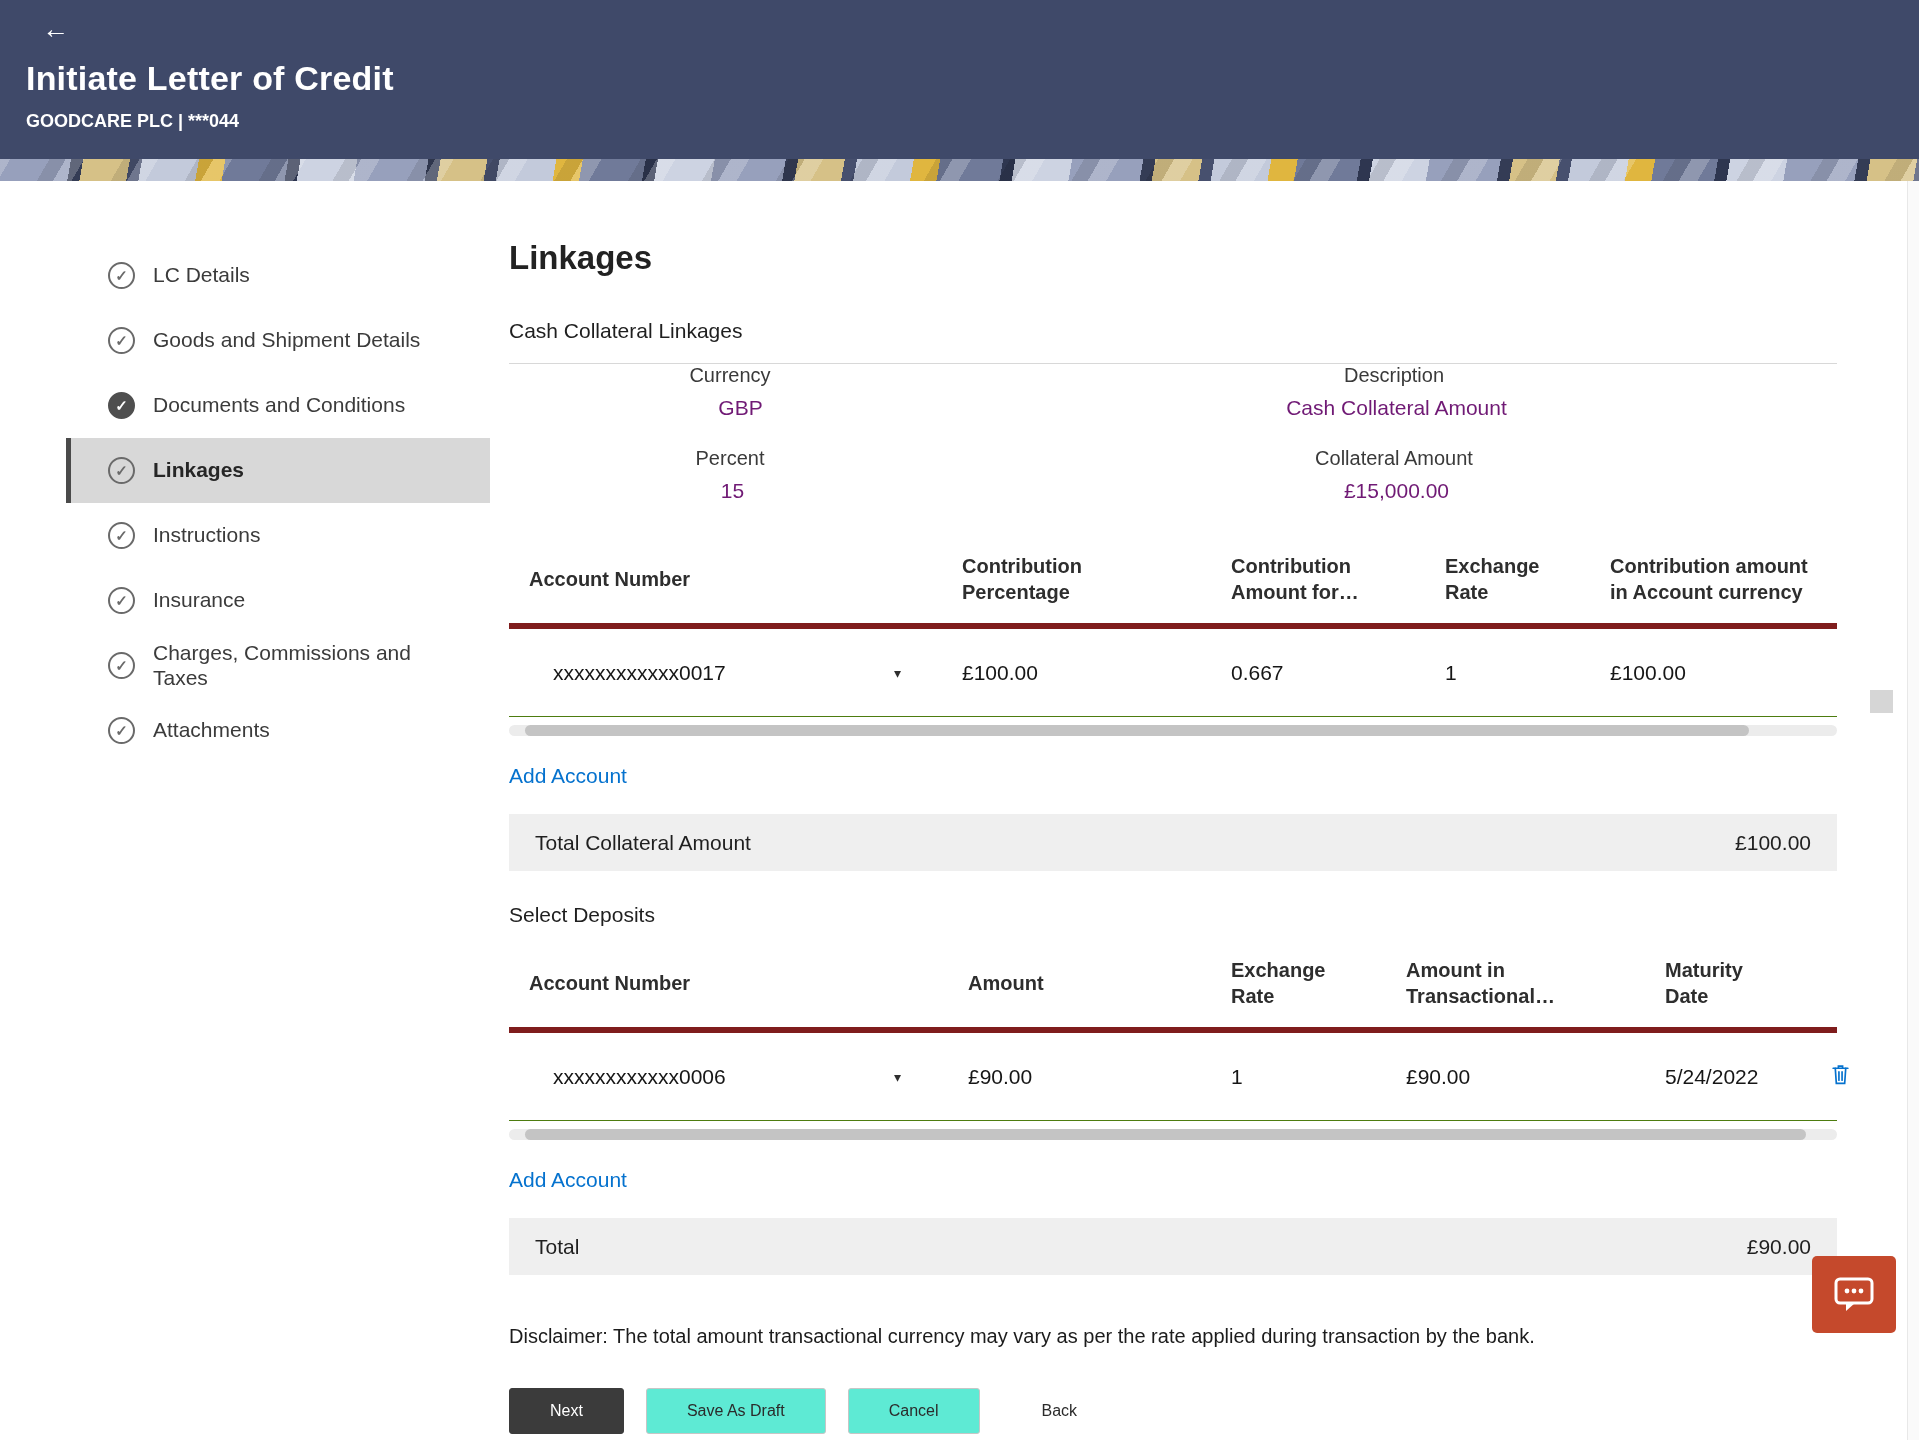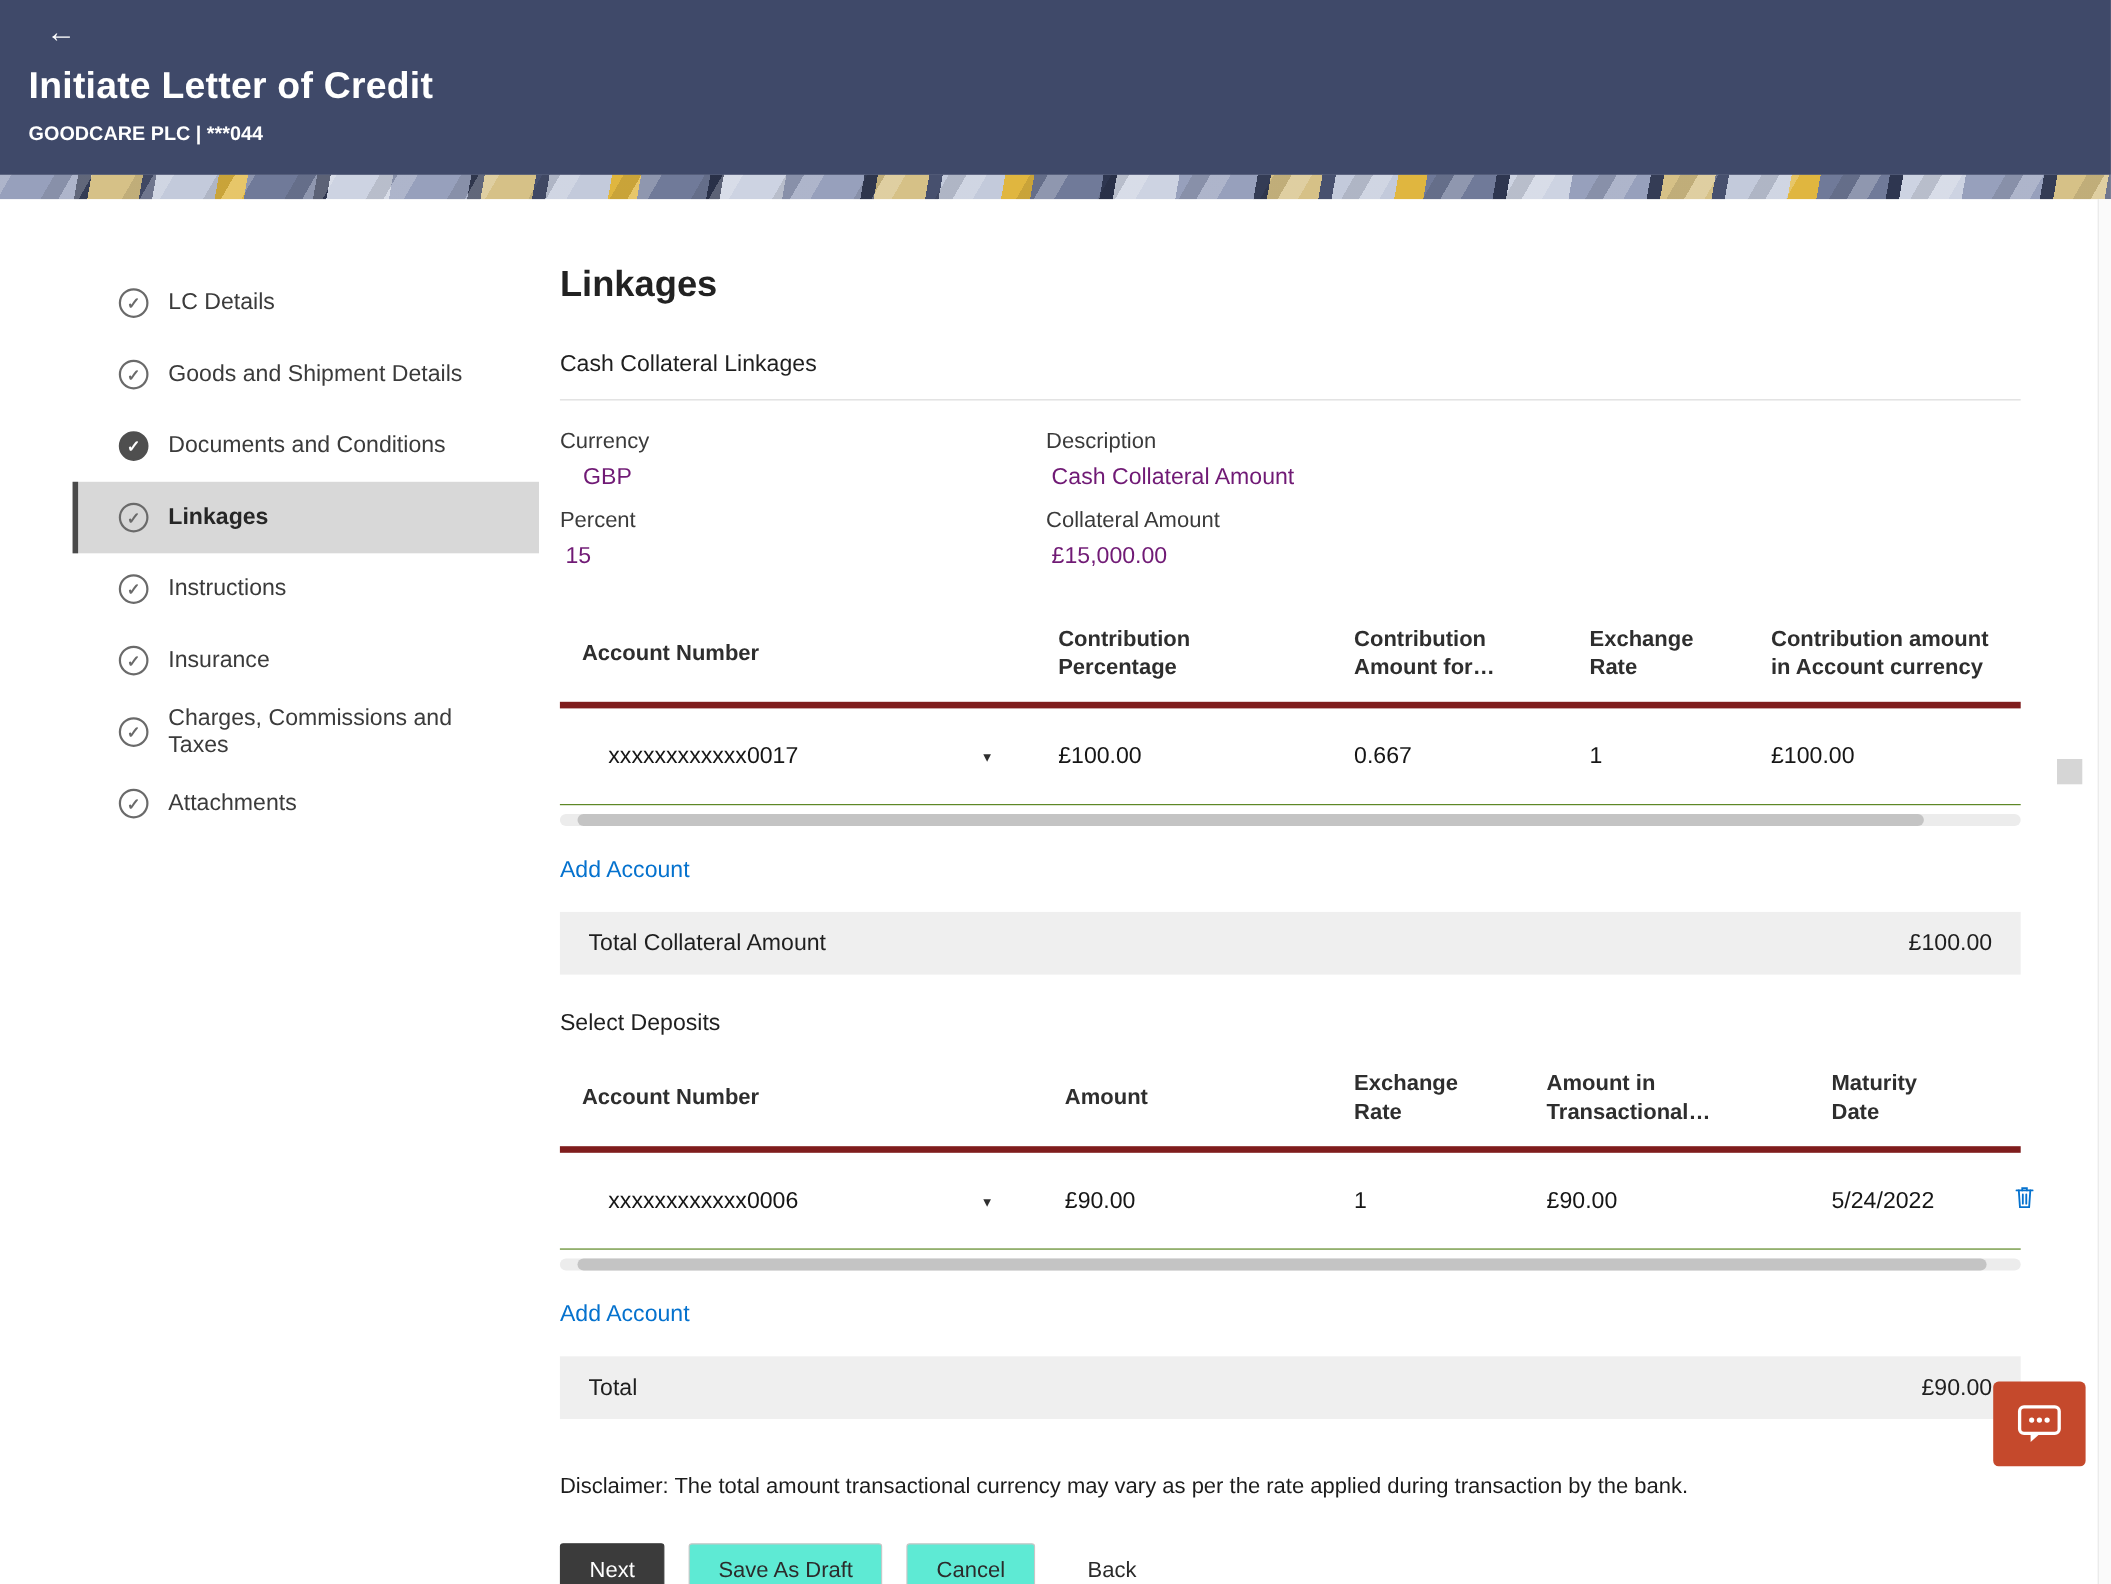--- a/index.html
+++ b/index.html
@@ -75,22 +75,22 @@
   
   .main { flex: none; width: 1328px; margin-left: 19px; padding-top: 58px; }
   .main-title { font-size: 33px; font-weight: 700; margin: 0; color: #222; }
   .subsec {
     margin-top: 42px; padding-bottom: 20px; border-bottom: 1px solid #d8d8d8;
     font-size: 21px; color: #1f1f1f;
   }
   .subsec2 { margin-top: 32px; font-size: 21px; color: #1f1f1f; }
 
   .fields {
-    margin-top: 26px; display: grid;
-    grid-template-columns: 442px 1fr; row-gap: 16px;
+    display: grid;
+    grid-template-columns: 442px 1fr; row-gap: 27px; text-align: center;
   }
   .field-label { font-size: 20px; color: #3a3a3a; }
   .field-value { font-size: 21px; color: #701a75; margin-top: 9px; padding-left: 5px; }
   .field-value.indent { padding-left: 21px; }
 
   
   .tbl { width: 1328px; }
   .tbl1 { margin-top: 34px; }
   .tbl2 { margin-top: 14px; }
   .thead, .trow { display: grid; align-items: center; }
@@ -132,21 +132,21 @@
   }
   .total {
     margin-top: 26px; height: 57px; background: #efefef;
     display: flex; align-items: center; justify-content: space-between;
     padding: 0 26px; font-size: 21px; color: #1f1f1f;
   }
   .disclaimer { margin-top: 50px; font-size: 20px; color: #1c1c1c; }
 
   .actions { margin-top: 40px; display: flex; gap: 22px; align-items: center; padding-bottom: 20px; }
   .btn {
-    font-size: 20px; padding: 13px 26px; border-radius: 3px;
+    font-size: 16px; padding: 13px 40px; border-radius: 3px;
     cursor: pointer; font-family: inherit;
   }
   .btn-primary { background: var(--next-btn-bg, #3b3b3b); color: #fff; border: 1px solid var(--next-btn-bg, #3b3b3b); }
   .btn-secondary { background: #5eead4; color: #2b2b2b; border: 1px solid #c6c6c6; }
   .btn-plain { background: none; border: none; color: #2b2b2b; }
 
   
   .chat-fab {
     position: absolute; left: 1812px; top: 1256px;
     width: 84px; height: 77px; border-radius: 5px;

